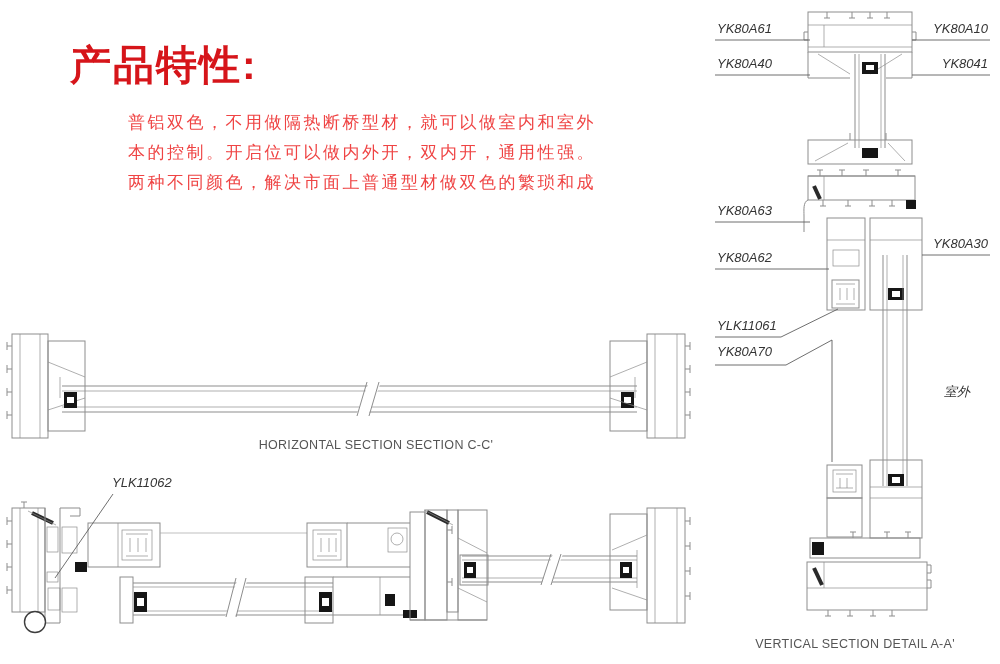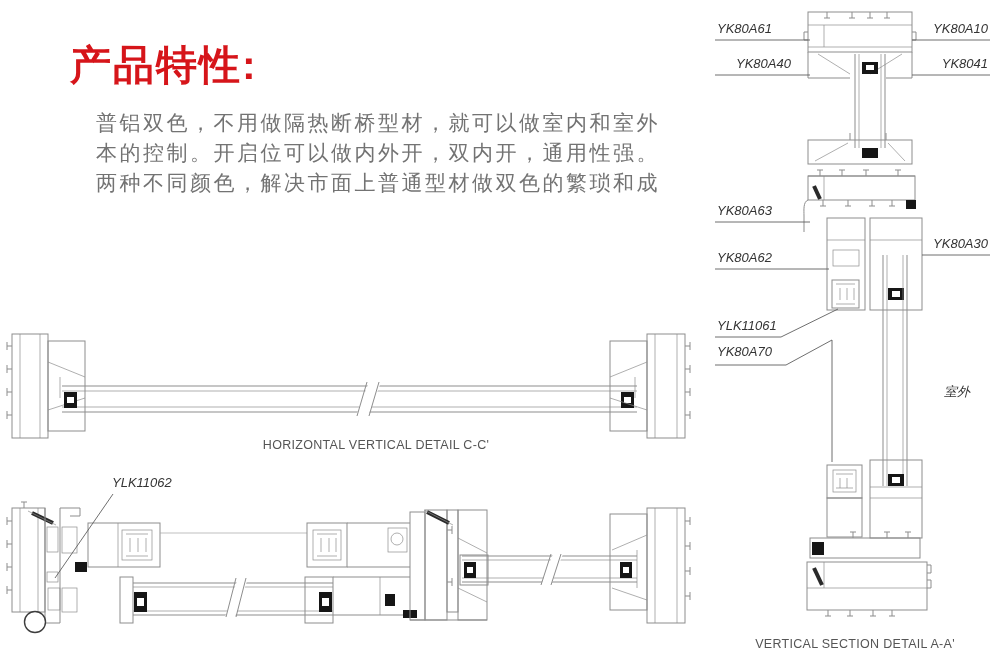--- a/index.html
+++ b/index.html
@@ -1,21 +1,21 @@
 <!DOCTYPE html>
 <html style="--accent-red: #d6151a; --drawing-line: #8d8d8d; --label-text: #333333; --caption-text: #555555;"><head>
 <meta charset="utf-8">
 <style>
   html,body{margin:0;padding:0;background:#fff;}
   .page{position:relative;width:1000px;height:664px;background:#fff;overflow:hidden;
         font-family:"Liberation Sans","DejaVu Sans",sans-serif;}
   .title{position:absolute;left:70px;top:38px;font-size:41px;font-weight:700;
          letter-spacing:2px;color:var(--accent-red,#d6151a);}
-  .para{position:absolute;left:96px;top:108px;font-size:21px;line-height:30px;
-        letter-spacing:2.5px;color:#737373;}
+  .para{position:absolute;left:128px;top:108px;font-size:17px;line-height:30px;
+        letter-spacing:2.5px;color:#ef4444;}
   .lbl{position:absolute;font-size:13px;color:var(--label-text,#333);white-space:nowrap;font-style:italic;}
   .lbl.r{width:58px;text-align:right;}
   .cap{position:absolute;width:300px;text-align:center;font-size:12.5px;
        letter-spacing:.3px;color:var(--caption-text,#555);white-space:nowrap;}
   svg{position:absolute;left:0;top:0;}
   .ln{stroke:var(--drawing-line,#8d8d8d);fill:none;stroke-width:1;}
   .ln2{stroke:var(--drawing-line,#8d8d8d);fill:none;stroke-width:.7;}
   .mesh{stroke:#a5a5a5;fill:none;stroke-width:.7;}
   .blk{fill:#161616;stroke:none;}
   .wht{fill:#fff;stroke:none;}
@@ -297,26 +297,26 @@
       <path class="ldr" d="M922 255 H990"></path>
       <path class="ldr" d="M715 269 H829"></path>
       <path class="ldr" d="M715 337 H781 L838 309"></path>
       <path class="ldr" d="M715 365 H786 L832 340 V462"></path>
       <path class="ldr" d="M113 494 L55 578"></path>
     </g>
   </svg>
 
   <div class="lbl" style="left:717px;top:21px">YK80A61</div>
   <div class="lbl r" style="left:930px;top:21px">YK80A10</div>
-  <div class="lbl" style="left:736px;top:56px">YK80A40</div>
+  <div class="lbl" style="left:717px;top:56px">YK80A40</div>
   <div class="lbl r" style="left:930px;top:56px">YK8041</div>
   <div class="lbl" style="left:717px;top:203px">YK80A63</div>
   <div class="lbl r" style="left:930px;top:236px">YK80A30</div>
   <div class="lbl" style="left:717px;top:250px">YK80A62</div>
   <div class="lbl" style="left:717px;top:318px">YLK11061</div>
   <div class="lbl" style="left:717px;top:344px">YK80A70</div>
   <div class="lbl" style="left:944px;top:383px">室外</div>
   <div class="lbl" style="left:112px;top:475px">YLK11062</div>
 
-  <div class="cap" style="left:226px;top:438px">HORIZONTAL VERTICAL DETAIL C-C'</div>
+  <div class="cap" style="left:226px;top:438px">HORIZONTAL SECTION SECTION C-C'</div>
   <div class="cap" style="left:705px;top:637px">VERTICAL SECTION DETAIL A-A'</div>
 
 </div>
 
 </body></html>

